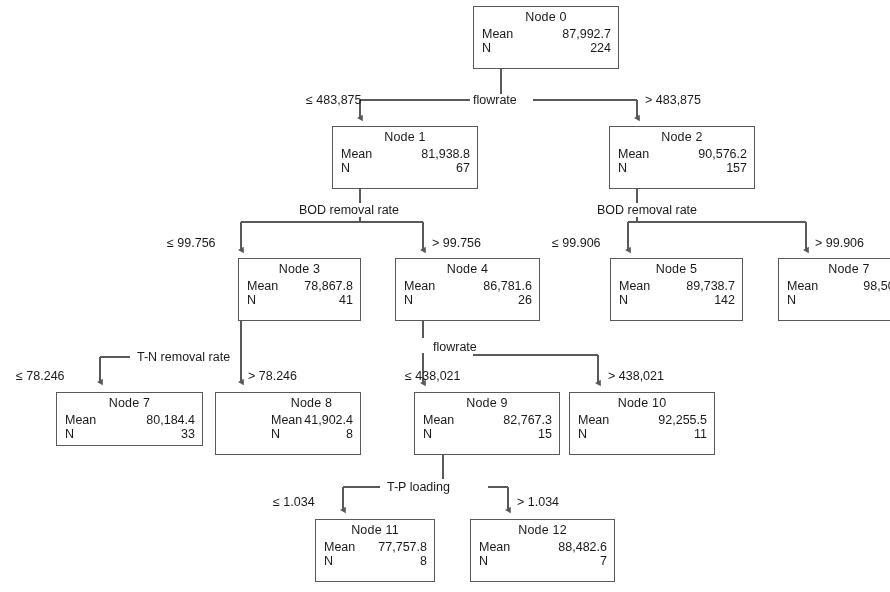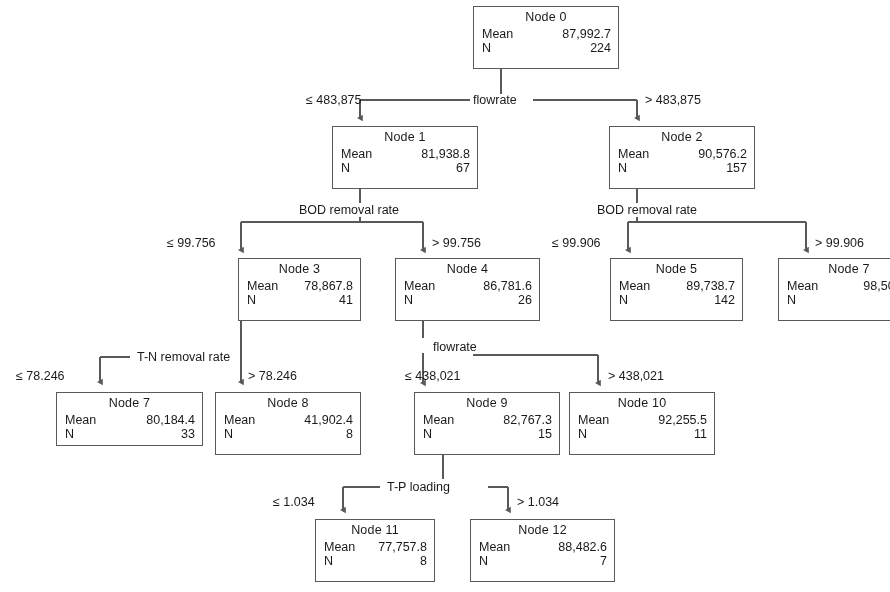--- a/index.html
+++ b/index.html
@@ -209,21 +209,21 @@
     <div class="node-row">
       <span class="lbl">Mean</span>
       <span class="val">80,184.4</span>
     </div>
     <div class="node-row last">
       <span class="lbl">N</span>
       <span class="val">33</span>
     </div>
   </div>
 
-  <div class="node-box" style="left:170px; top:392px; width:146px; height:63px;">
+  <div class="node-box" style="left:170px; top:392px; width:146px; height:63px;padding-left:47px;">
     <div class="node-title">Node 8</div>
     <div class="node-row">
       <span class="lbl">Mean</span>
       <span class="val">41,902.4</span>
     </div>
     <div class="node-row last">
       <span class="lbl">N</span>
       <span class="val">8</span>
     </div>
   </div>

